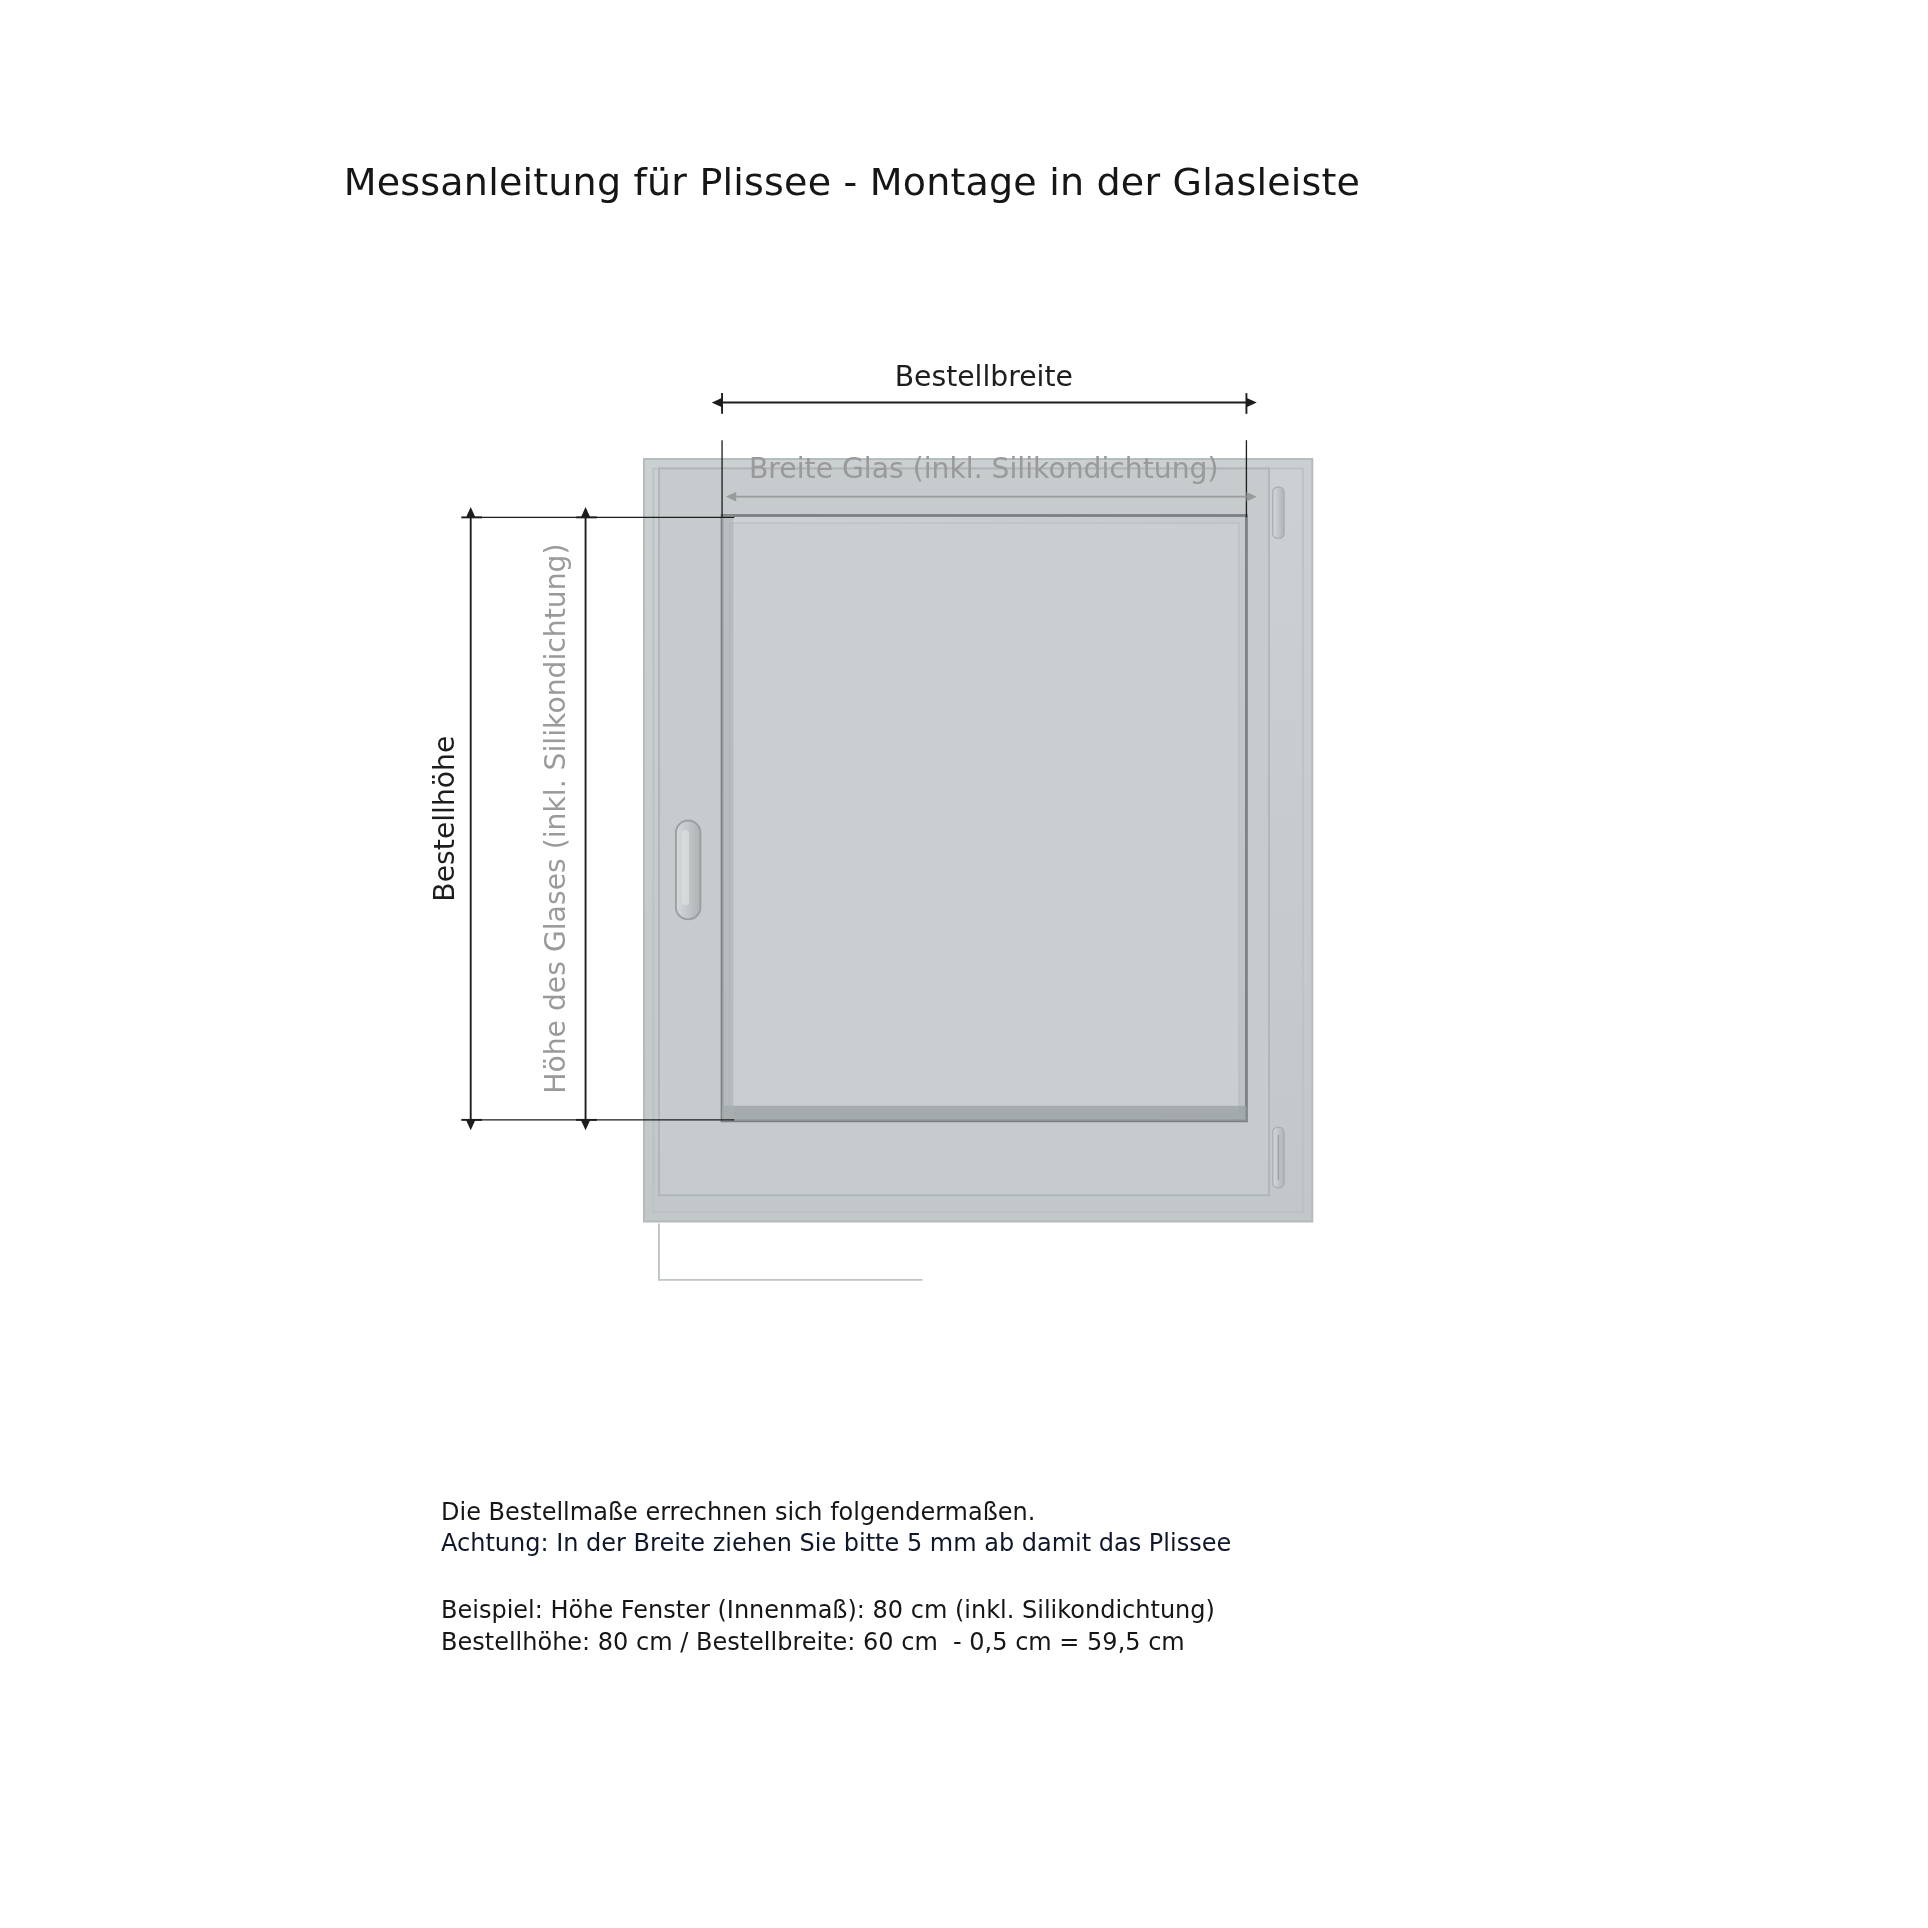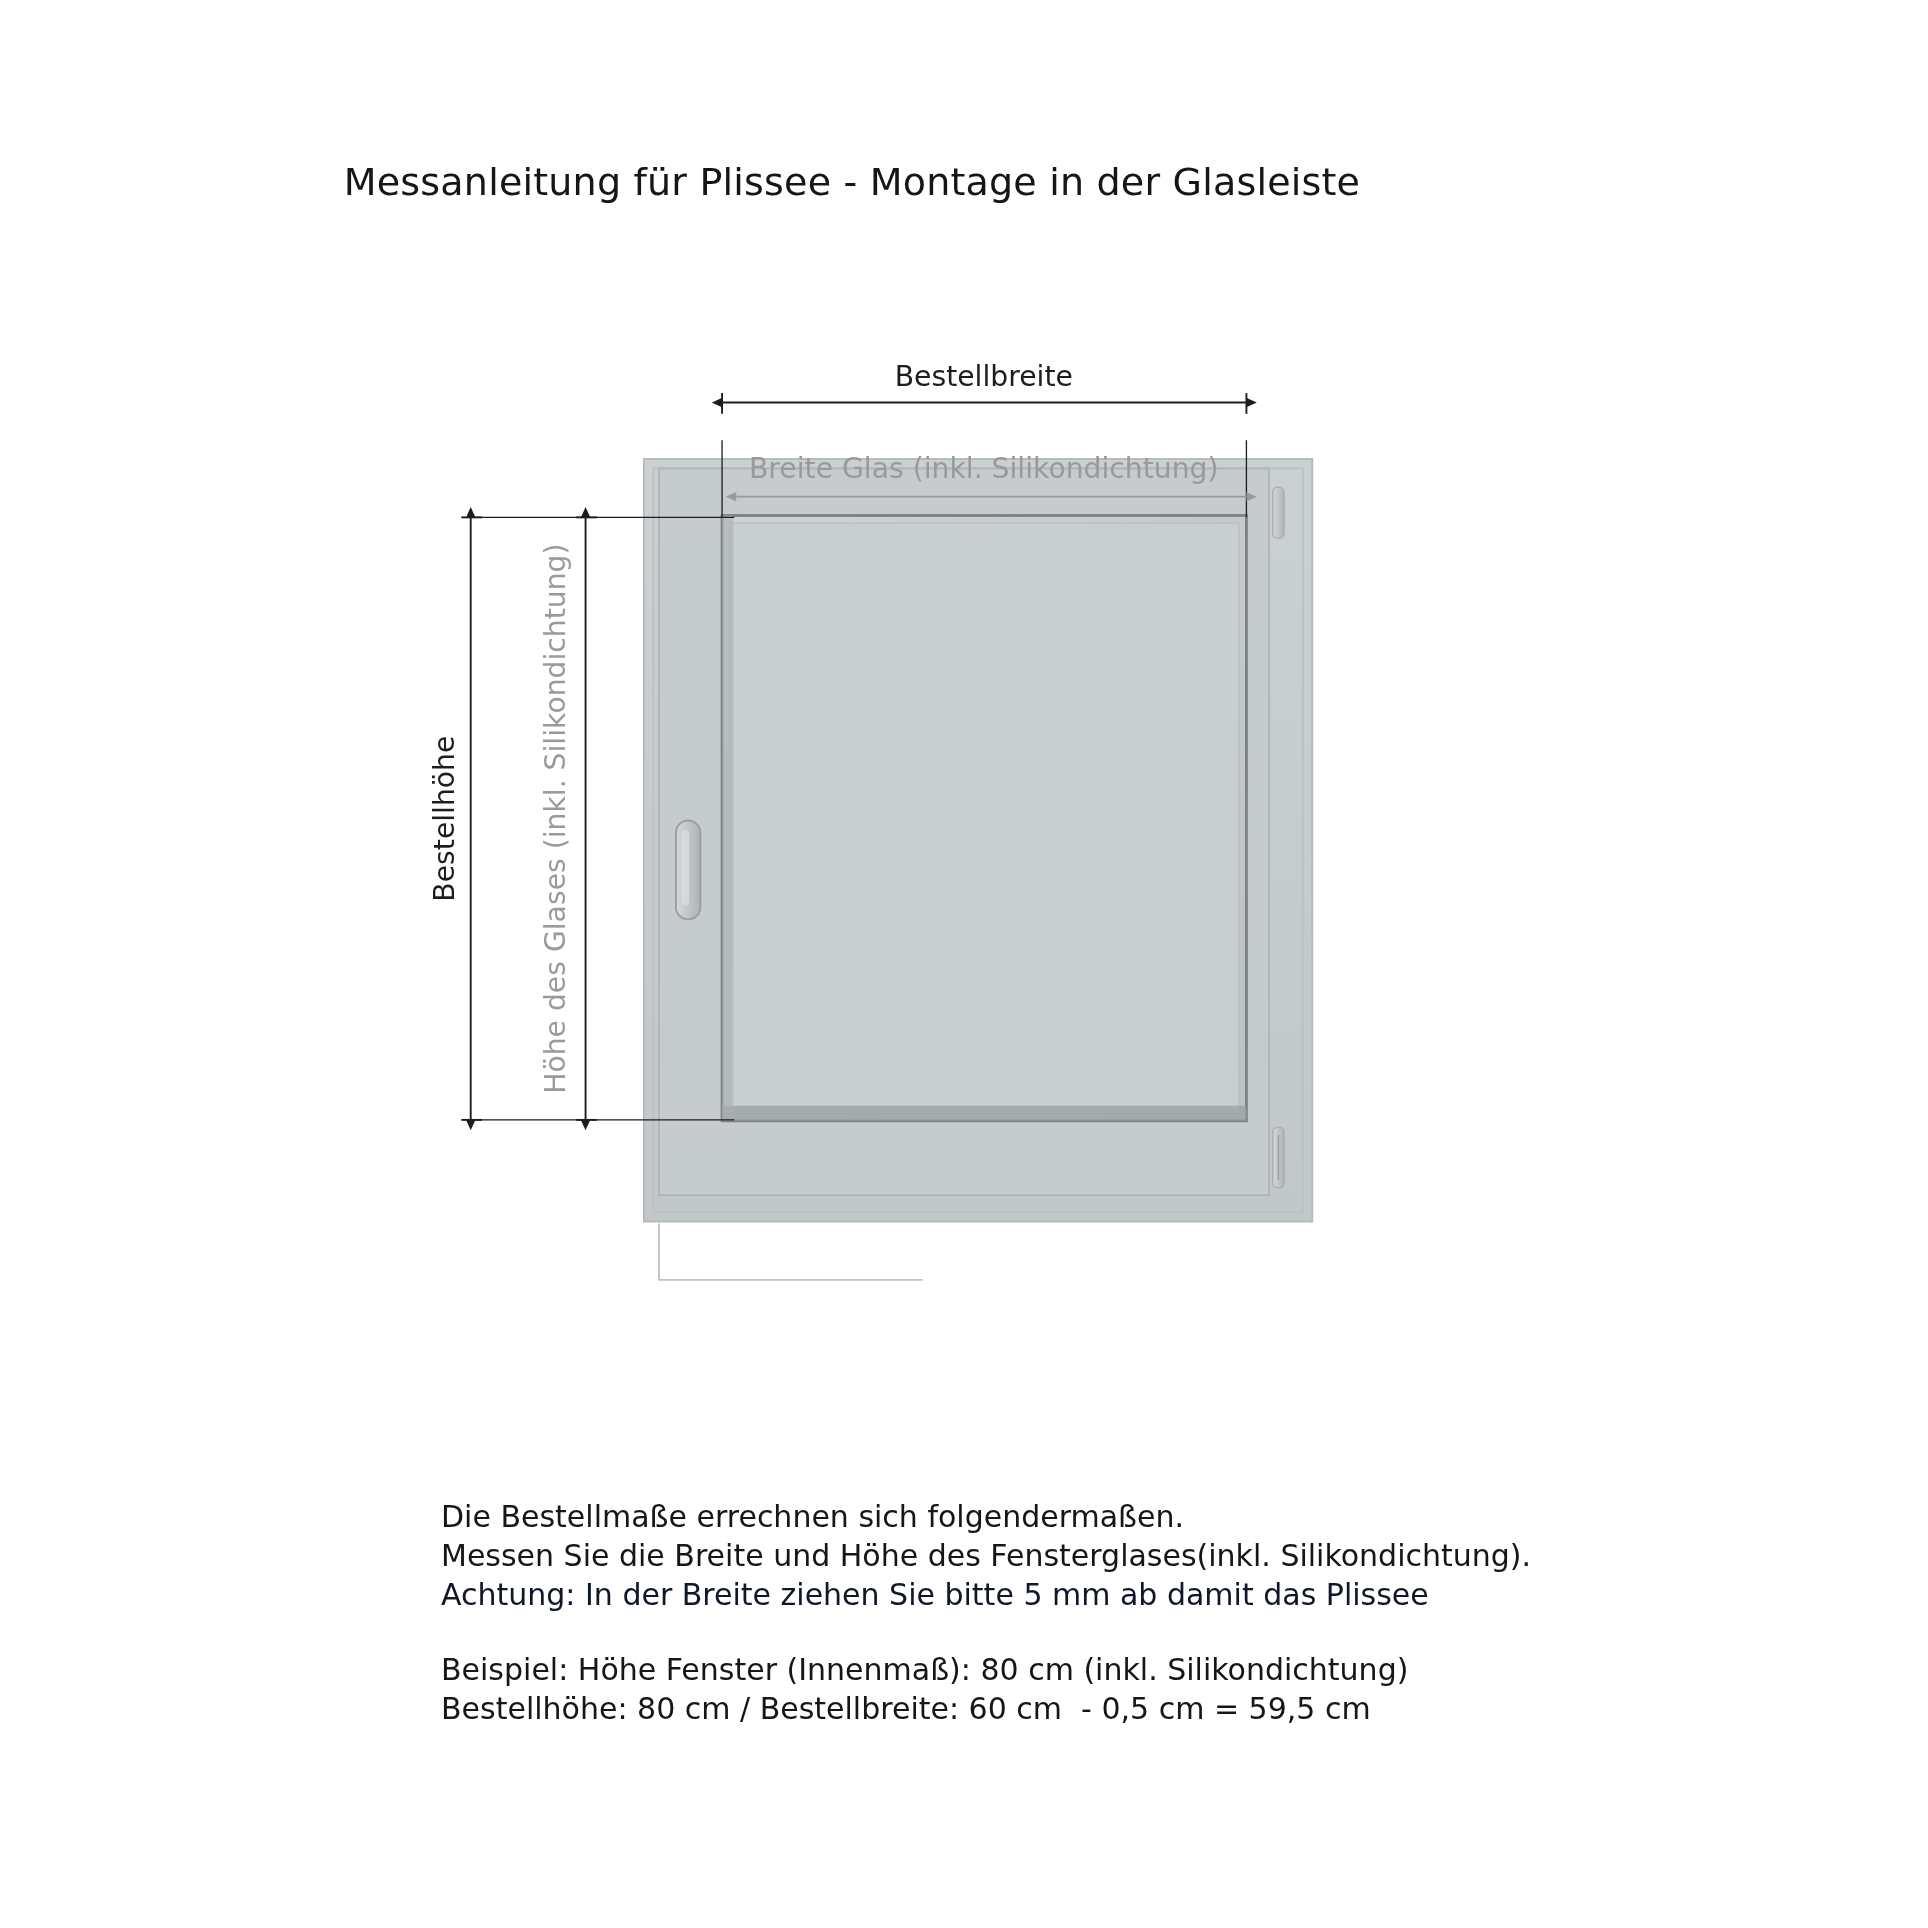--- a/index.html
+++ b/index.html
@@ -40,21 +40,21 @@
   #diagram svg {
     display: block;
   }
 
   
   #textblock {
     position: absolute;
     left: 441px;
     top: 1497px;
     width: 1318px;
-    font-size: 30px;
+    font-size: 24px;
     line-height: 1.30;
     color: #161616;
   }
   .tline { white-space: pre; }
   .warn { color: #0f172a; }
   .spacer { height: 36px; }
   .indent { display: inline-block; width: 132px; }
 </style>
 </head>
 <body>
@@ -157,19 +157,18 @@
       <line x1="622" y1="250" x2="622" y2="890" stroke="#1d1d1d" stroke-width="2" marker-start="url(#arrL)" marker-end="url(#arrR)"></line>
       <line x1="612" y1="250" x2="634" y2="250" stroke="#1d1d1d" stroke-width="2"></line>
       <line x1="612" y1="890" x2="634" y2="890" stroke="#1d1d1d" stroke-width="2"></line>
       <text x="600" y="570" text-anchor="middle" transform="rotate(-90 600 570)" font-family="DejaVu Sans, Liberation Sans, sans-serif" font-size="30" fill="#9a9a9a">Höhe des Glases (inkl. Silikondichtung)</text>
     </g>
   </svg>
 </div>
 
 <div id="textblock">
   <div class="tline">Die Bestellmaße errechnen sich folgendermaßen.</div>
-  <div class="tline">Messen Sie die Breite und Höhe des Fensterglases(inkl. Silikondichtung).</div>
   <div class="tline warn">Achtung: In der Breite ziehen Sie bitte 5 mm ab damit das Plissee</div>
   <div class="spacer"></div>
   <div class="tline">Beispiel: Höhe Fenster (Innenmaß): 80 cm (inkl. Silikondichtung)</div>
   <div class="tline">Bestellhöhe: 80 cm / Bestellbreite: 60 cm  - 0,5 cm = 59,5 cm</div>
 </div>
 
 
 </body></html>

